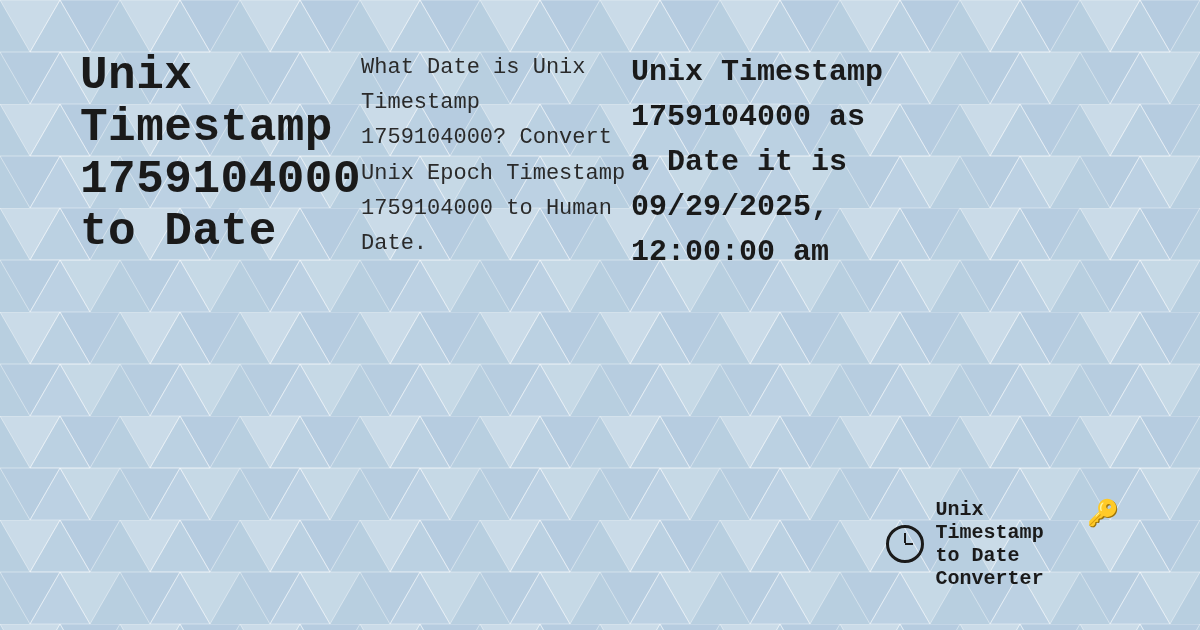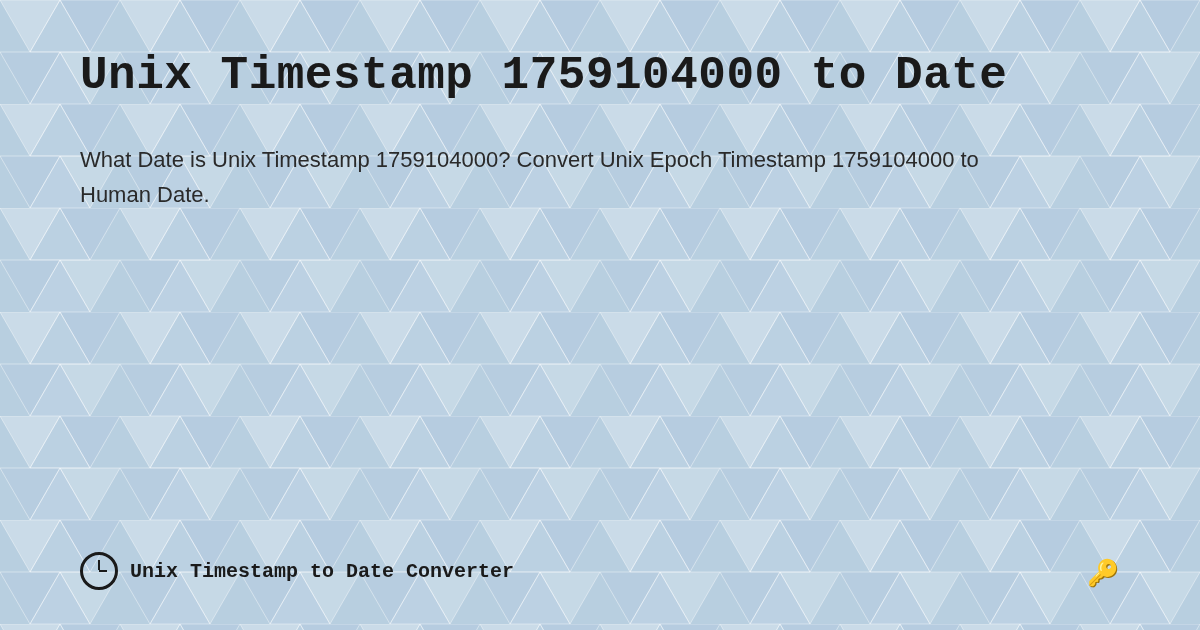--- a/index.html
+++ b/index.html
@@ -25,60 +25,61 @@
       width: 100%;
       height: 100%;
       z-index: 0;
     }
 
     .content {
       position: relative;
       z-index: 1;
       padding: 50px 80px 40px 80px;
       display: flex;
-      flex-direction: column;
+      flex-direction: row;
       height: 100%;
     }
 
     .main-title {
       font-size: 46px;
       font-weight: 900;
       color: #1a1a1a;
       letter-spacing: 0.5px;
       margin-bottom: 40px;
       font-family: 'Courier New', Courier, monospace;
     }
 
     .description {
       font-size: 22px;
       color: #2a2a2a;
       line-height: 1.6;
       margin-bottom: 50px;
-      font-family: Liberation Sans, sans-serif;
+      font-family: Liberation Mono, monospace;
       max-width: 900px;
     }
 
     .result-section {
       margin-bottom: auto;
     }
 
     .result-text {
       font-size: 30px;
       font-weight: 700;
       color: #1a1a1a;
       line-height: 1.5;
       font-family: 'Courier New', Courier, monospace;
     }
 
     .footer {
       display: flex;
-      align-items: flex-end;
+      align-items: flex-start;
       justify-content: space-between;
       margin-top: auto;
       padding-top: 20px;
+      gap: 44px;
     }
 
     .footer-left {
       display: flex;
       align-items: center;
       gap: 12px;
     }
 
     .clock-icon {
       width: 38px;
@@ -159,20 +160,23 @@
   </defs>
   <rect width="1200" height="630" fill="#b8cfe0"></rect>
   <rect width="1200" height="630" fill="url(#triangles)"></rect>
 </svg>
 
 <div class="content">
   <h1 class="main-title">Unix Timestamp 1759104000 to Date</h1>
 
   <p class="description">What Date is Unix Timestamp 1759104000? Convert Unix Epoch Timestamp 1759104000 to Human Date.</p>
 
+  <div class="result-section">
+    <p class="result-text">Unix Timestamp 1759104000 as a Date it is 09/29/2025, 12:00:00 am</p>
+  </div>
 
   <div class="footer">
     <div class="footer-left">
       <div class="clock-icon"></div>
       <span class="footer-label">Unix Timestamp to Date Converter</span>
     </div>
 
     <div class="logo">
       <span class="logo-icon">🔑</span>
     </div>

